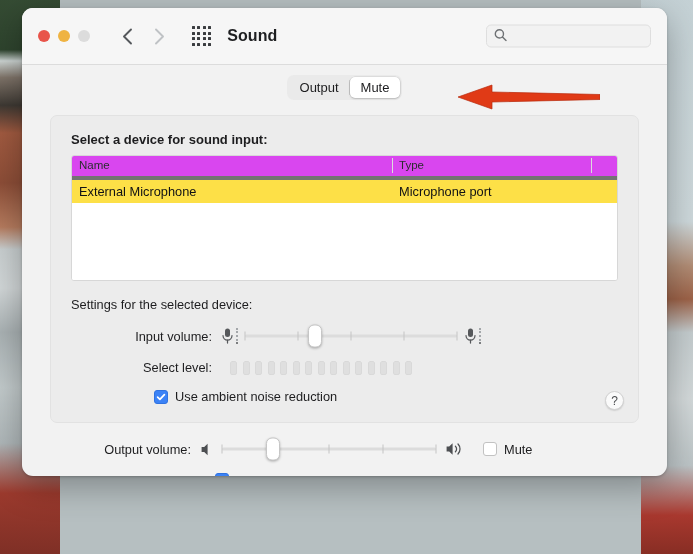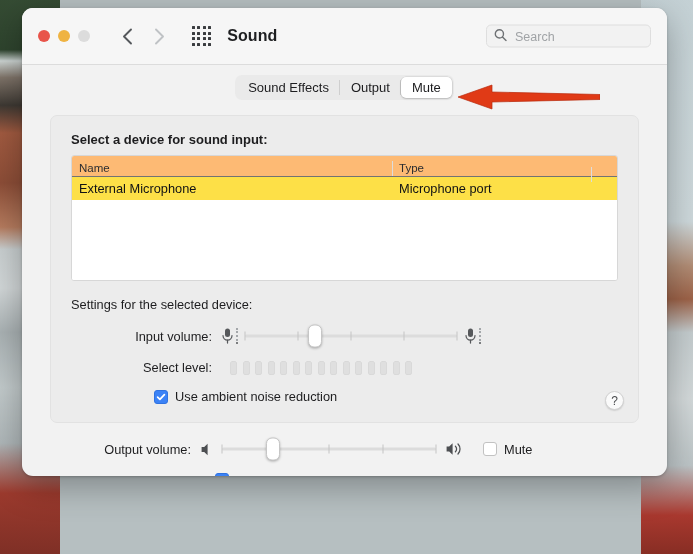--- a/index.html
+++ b/index.html
@@ -192,24 +192,23 @@
     background: #ffffff;
     border: 1px solid #d7d7d7;
     border-radius: 3px;
     height: 124px;
     overflow: hidden;
     display: flex; flex-direction: column;
   }
   .thead {
     display: flex;
     height: 20px;
-    background: #fdba74;
-    border-bottom: 1px solid #737373;
-    flex: none;
-    align-items: center;
+    background: #d946ef;
+    border-bottom: 4px solid #737373;
+    flex: none;
   }
   .th {
     font-size: 11.5px;
     color: #2b2d30;
     padding: 3px 0 0 7px;
     box-sizing: border-box;
     position: relative;
   }
   .th + .th::before {
     content: "";
@@ -397,27 +396,25 @@
 
     <div class="win-title">Sound</div>
 
     <div class="search-box">
       <span>
         <svg width="13" height="13" viewBox="0 0 13 13">
           <circle cx="5.4" cy="5.4" r="4.1" fill="none" stroke="#6e7174" stroke-width="1.4"></circle>
           <path d="M8.5 8.5 L12 12" stroke="#6e7174" stroke-width="1.4" stroke-linecap="round"></path>
         </svg>
       </span>
-      <input class="search-input" type="text" placeholder="Search" style="">
     </div>
   </div>
 
   <div class="tabbar">
     <div class="segmented">
-      <div class="seg sep">Sound Effects</div>
       <div class="seg sep">Output</div>
       <div class="seg active">Mute</div>
     </div>
   </div>
 
   <div class="panel">
     <div class="panel-title">Select a device for sound input:</div>
 
     <div class="table">
       <div class="thead">

